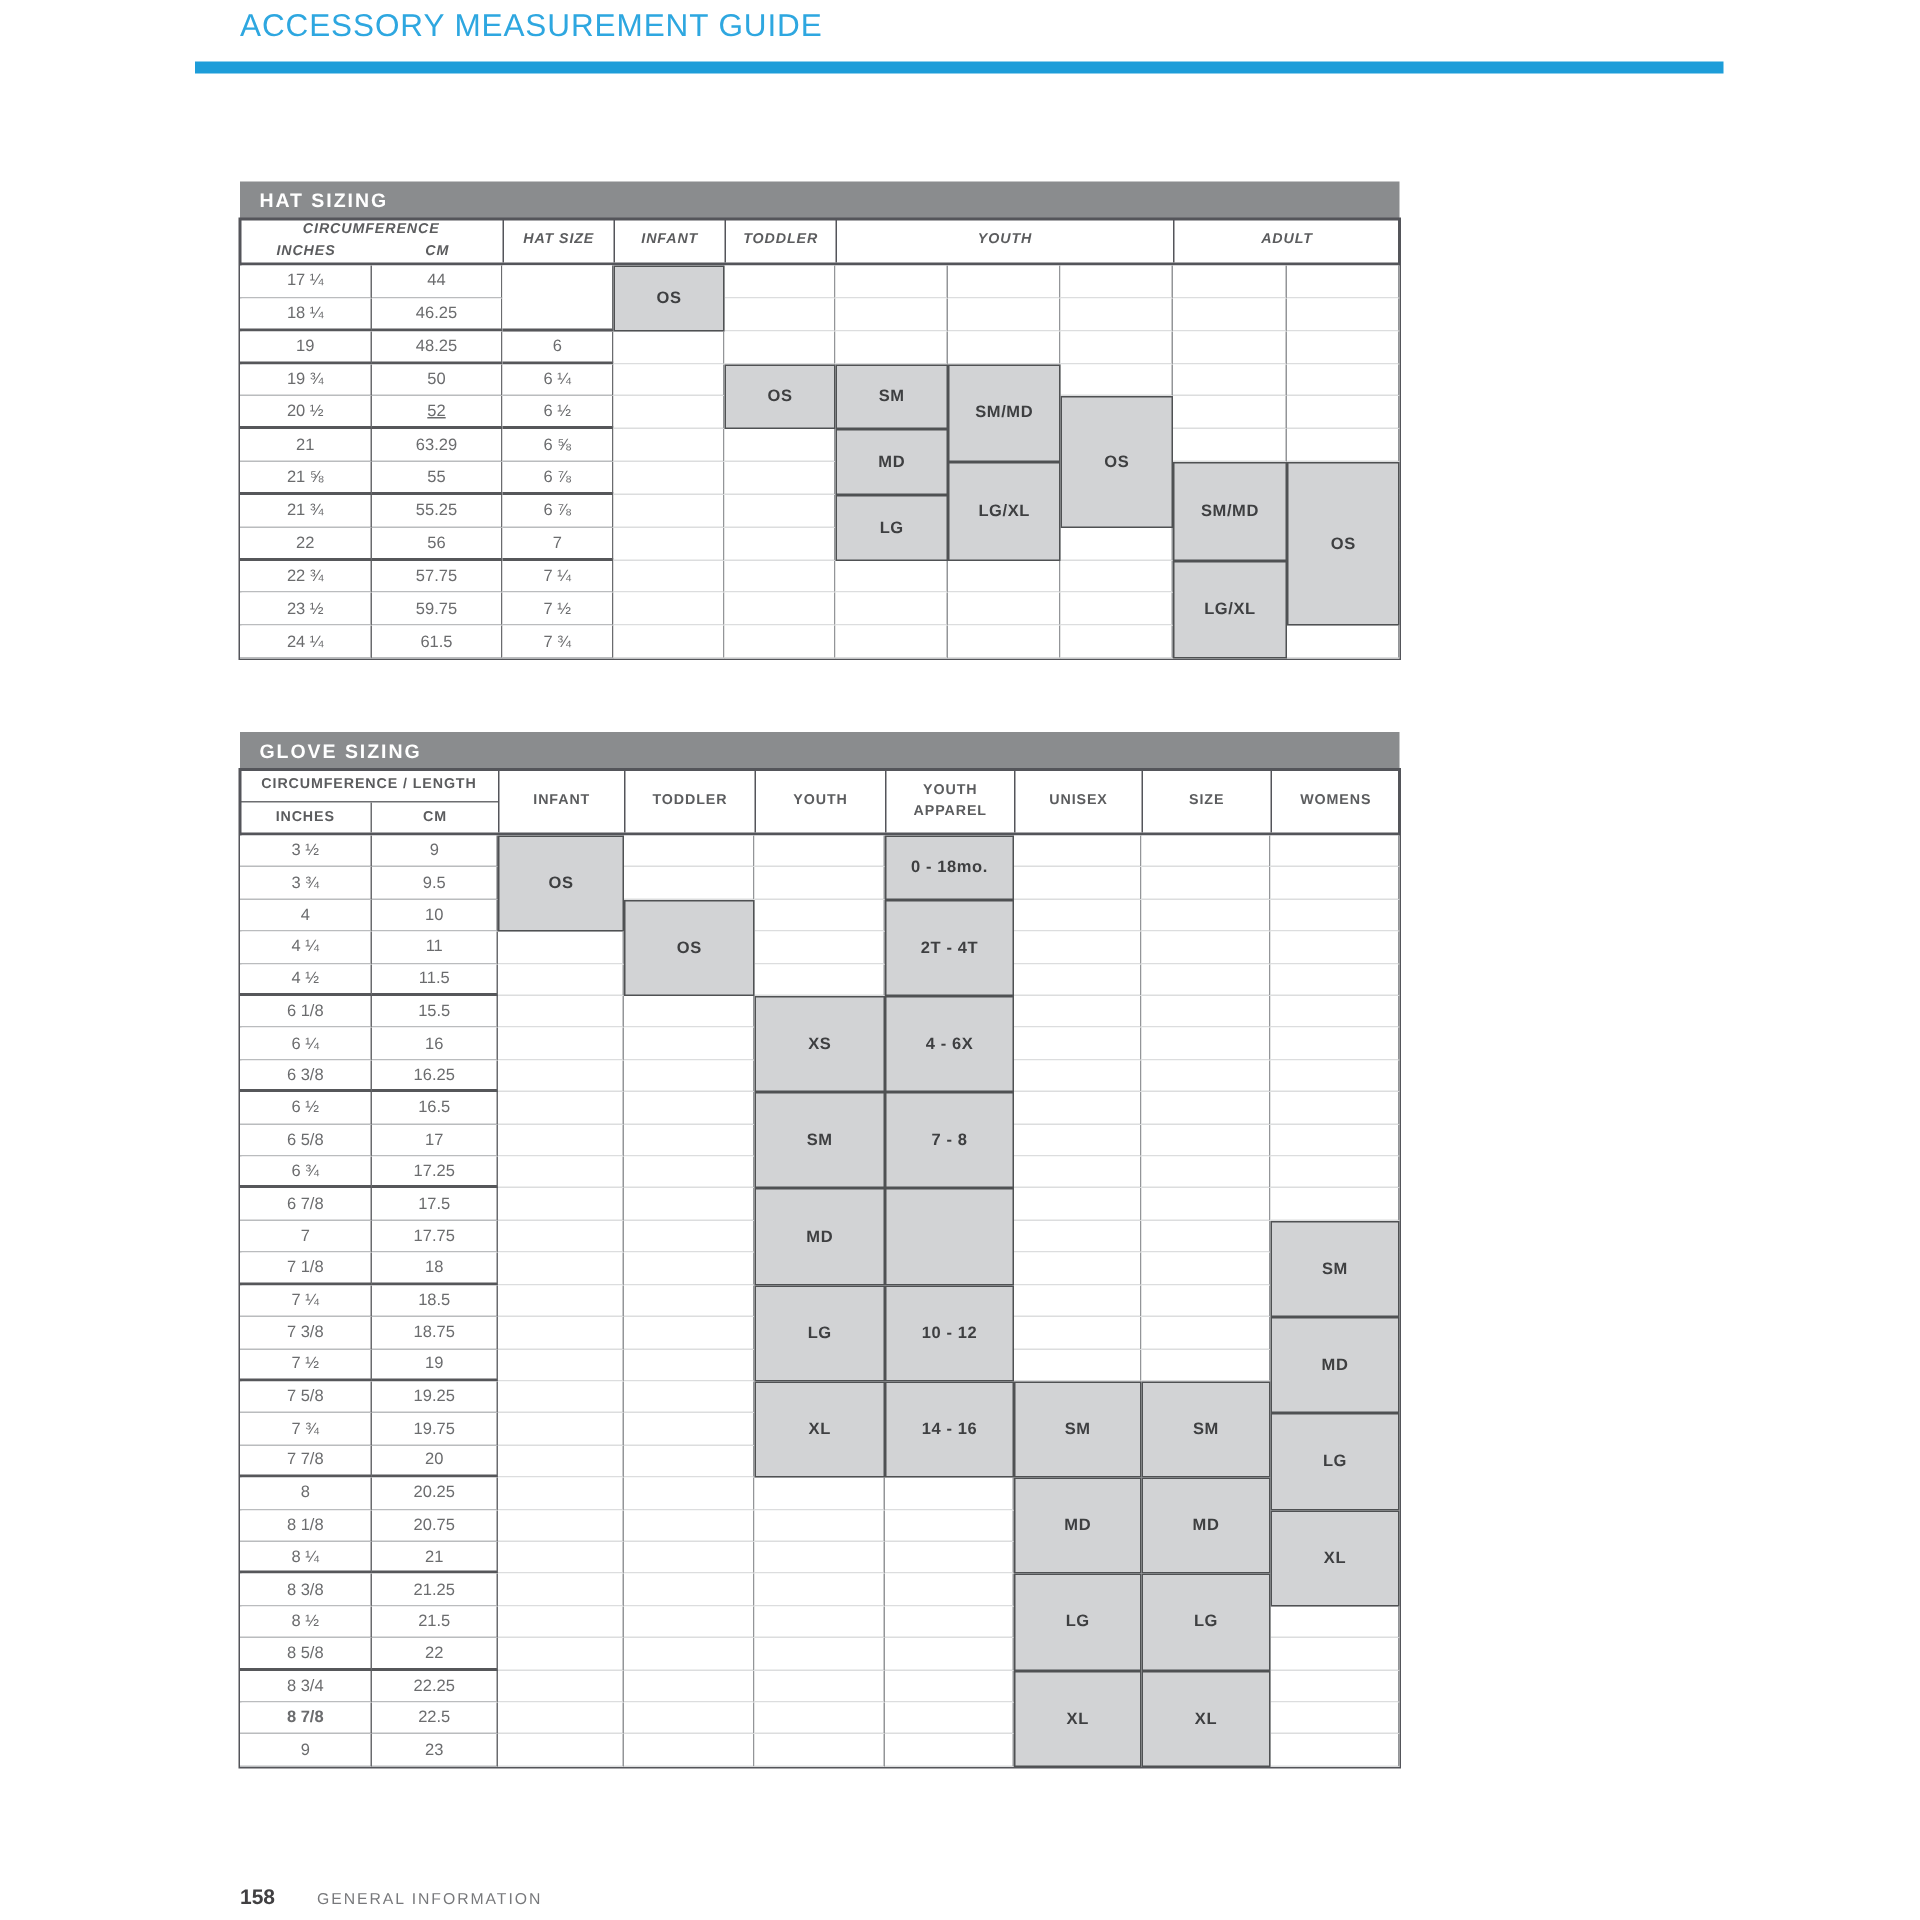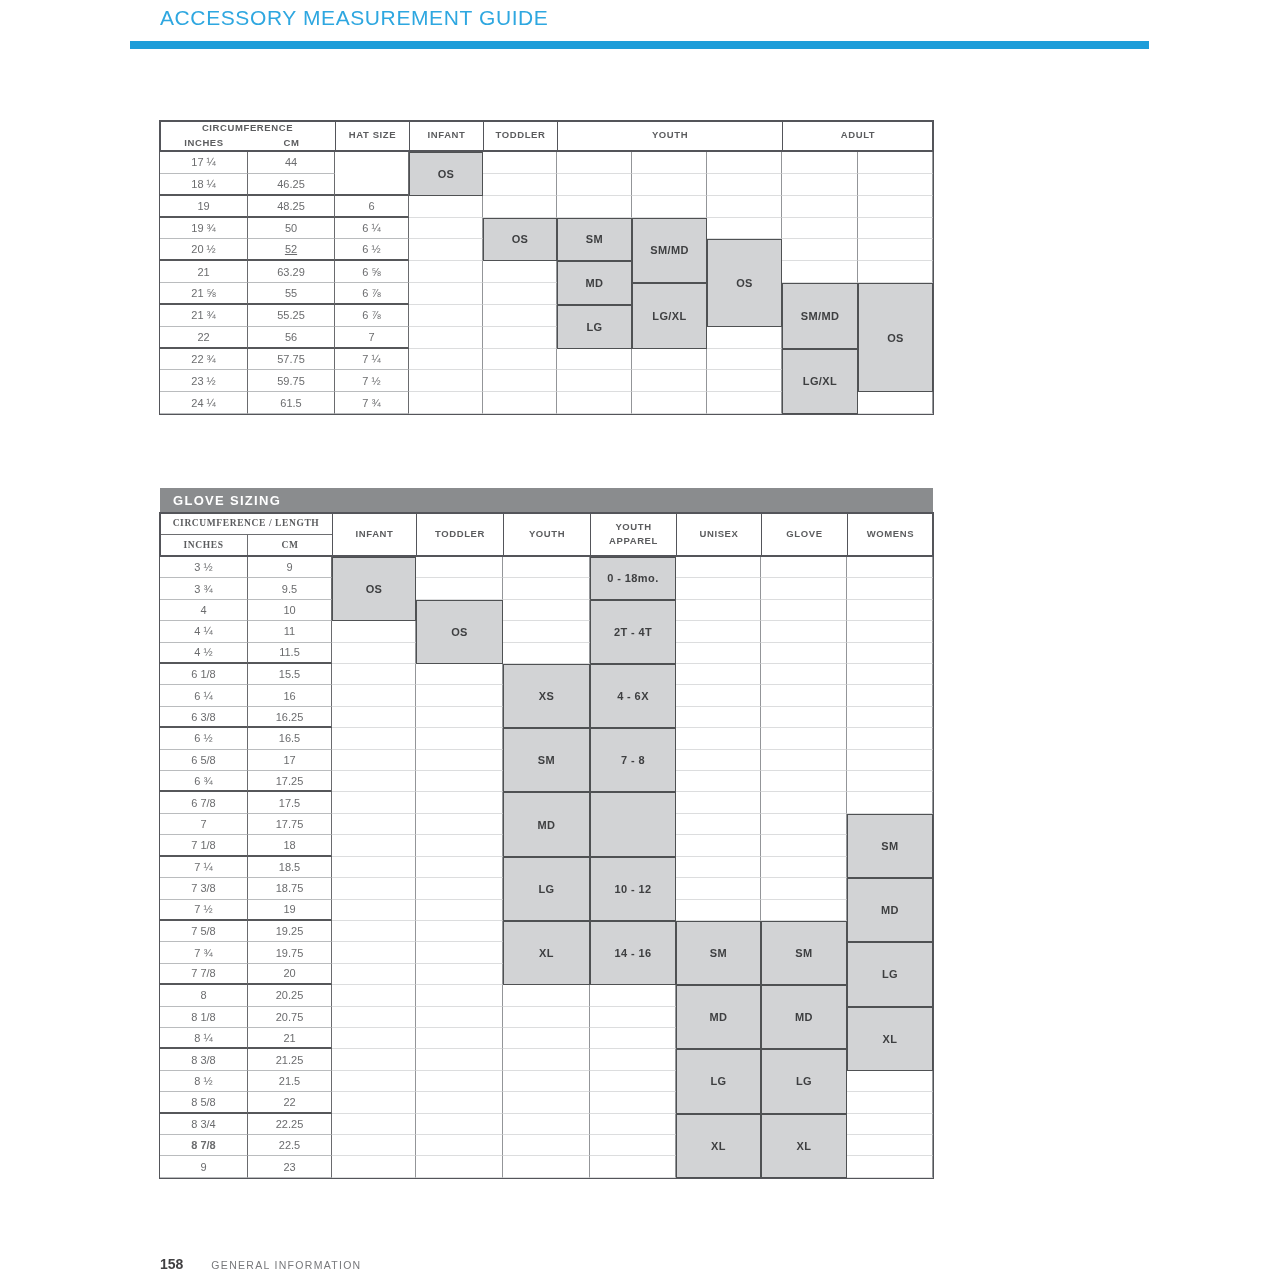--- a/index.html
+++ b/index.html
@@ -53,22 +53,25 @@
   .page-number{font-size:14px;font-weight:700;color:#414042;}
   .footer-section{font-size:10.5px;color:#77787B;letter-spacing:1.3px;margin-left:28px;}
 </style>
 </head>
 <body>
 
 <div class="page-title">ACCESSORY MEASUREMENT GUIDE</div>
 <div class="title-rule"></div>
 
 <section class="sizing-table" id="hat-table" style="top: 121px;">
+  <div class="table-bar">
+    <span>HAT SIZING</span>
+  </div>
   <div class="frame">
-    <div class="header-grid" style="grid-template-columns: 88px 87px 74px 74px 74px 75px 75px 75px 76px 75px; height: 31px;">
+    <div class="header-grid" style="grid-template-columns: 88px 87px 74px 74px 74px 75px 75px 75px 76px 75px; height: 31px; font-style: italic;">
         <div class="hgroup first" style="grid-column: 1 / span 2;">
           <div class="circ-label">CIRCUMFERENCE</div>
           <div class="circ-sub" style="grid-template-columns: 88px 87px;">
             <span>INCHES</span>
             <span>CM</span>
           </div>
         </div>
         <div class="hgroup" style="grid-column: 3 / span 1;">HAT SIZE</div>
         <div class="hgroup" style="grid-column: 4 / span 1;">INFANT</div>
         <div class="hgroup" style="grid-column: 5 / span 1;">TODDLER</div>
@@ -211,36 +214,36 @@
       </div>
   </div>
 </section>
 
 <section class="sizing-table" id="glove-table" style="top: 488px;">
   <div class="table-bar">
     <span>GLOVE SIZING</span>
   </div>
   <div class="frame">
     <div class="header-grid" style="grid-template-columns: 88px 84px 84px 87px 87px 86px 85px 86px 86px; height: 44px;">
-        <div class="hgroup first" style="grid-column: 1 / span 2; font-family: Liberation Serif, serif;">
+        <div class="hgroup first" style="grid-column: 1 / span 2;">
           <div class="circ-label">CIRCUMFERENCE / LENGTH</div>
           <div class="circ-sub with-divider" style="grid-template-columns: 88px 84px;">
             <span>INCHES</span>
             <span>CM</span>
           </div>
         </div>
         <div class="hgroup" style="grid-column: 3 / span 1;">INFANT</div>
         <div class="hgroup" style="grid-column: 4 / span 1;">TODDLER</div>
         <div class="hgroup" style="grid-column: 5 / span 1;">YOUTH</div>
         <div class="hgroup" style="grid-column: 6 / span 1;">
           <span>YOUTH</span>
           <span>APPAREL</span>
         </div>
         <div class="hgroup" style="grid-column: 7 / span 1;">UNISEX</div>
-        <div class="hgroup" style="grid-column: 8 / span 1;">GLOVE</div>
+        <div class="hgroup" style="grid-column: 8 / span 1;">SIZE</div>
         <div class="hgroup" style="grid-column: 9 / span 1;">WOMENS</div>
       </div>
     <div class="body-grid" style="grid-template-columns: 88px 84px 84px 87px 87px 86px 85px 86px 86px; grid-auto-rows: 21.42px;">
         <div class="bcell datacol" style="grid-area: 1 / 1 / 2 / 2;">3 ½</div>
         <div class="bcell datacol" style="grid-area: 1 / 2 / 2 / 3;">9</div>
         <div class="bcell boxcol" style="grid-area: 1 / 3 / 2 / 4;"></div>
         <div class="bcell boxcol" style="grid-area: 1 / 4 / 2 / 5;"></div>
         <div class="bcell boxcol" style="grid-area: 1 / 5 / 2 / 6;"></div>
         <div class="bcell boxcol" style="grid-area: 1 / 6 / 2 / 7;"></div>
         <div class="bcell boxcol" style="grid-area: 1 / 7 / 2 / 8;"></div>

